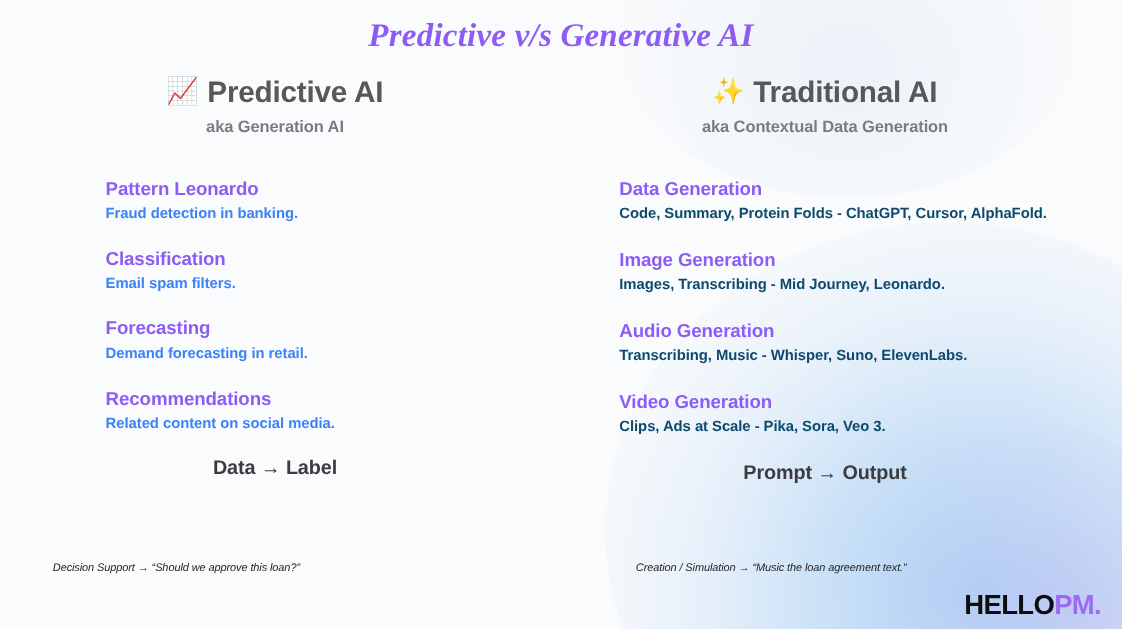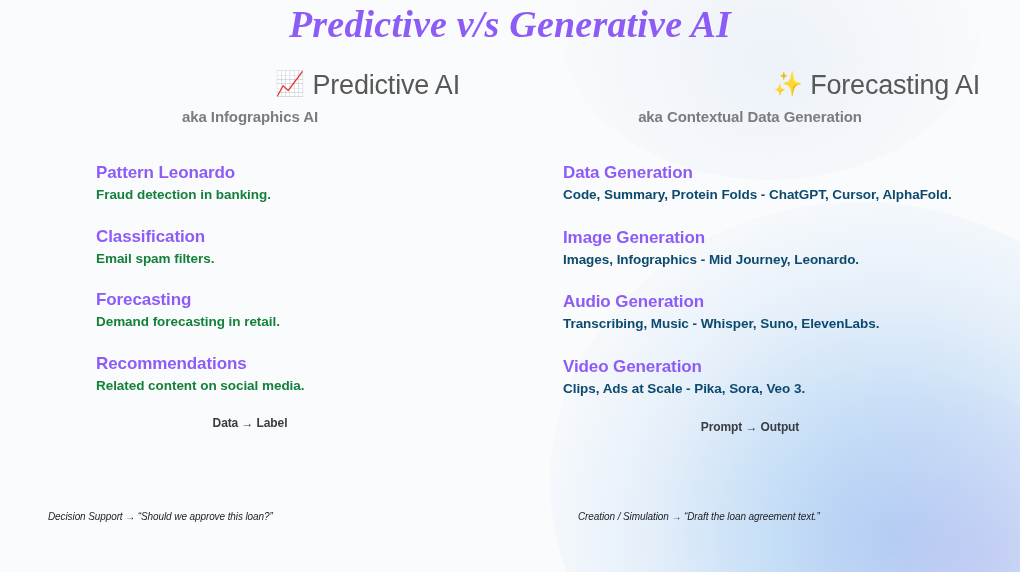--- a/index.html
+++ b/index.html
@@ -64,45 +64,45 @@
   .content {
     position: relative;
     z-index: 2;
     width: 1020px;
     height: 572px;
   }
 
   
   #slide-title {
     position: absolute;
-    top: 2px;
+    top: 16px;
     left: 0;
     width: 1020px;
     text-align: center;
     font-family: "Liberation Serif", serif;
     font-style: italic;
     font-weight: bold;
-    font-size: 38px;
+    font-size: 30px;
     letter-spacing: 0.2px;
     color: #8d5cf6;
   }
 
   
   .column {
     position: absolute;
     top: 66px;
   }
   #column-predictive { left: 40px;  width: 420px; }
   #column-generative { left: 520px; width: 460px; }
 
   .col-header {
-    text-align: right;
+    text-align: center;
     white-space: nowrap;
     font-size: 27px;
-    font-weight: normal;
+    font-weight: bold;
     color: #585858;
     line-height: 36px;
     letter-spacing: -0.2px;
   }
   .col-header .emoji {
     font-size: 24px;
     vertical-align: 2px;
     margin-right: 7px;
     letter-spacing: 0;
   }
@@ -125,31 +125,31 @@
   .item-title {
     font-size: 17px;
     font-weight: bold;
     color: #8d5cf6;
     line-height: 22px;
     letter-spacing: -0.1px;
   }
   .item-desc {
     font-size: 13.5px;
     font-weight: bold;
-    color: #15803d;
+    color: #3b82f6;
     line-height: 18.5px;
     margin-top: 2px;
     letter-spacing: -0.05px;
   }
   #column-generative .item { margin-bottom: 22px; }
   #column-generative .item-desc { color: #0c4a6e; max-width: 395px; }
 
   .flow {
     text-align: center;
-    font-size: 12px;
+    font-size: 18px;
     font-weight: bold;
     color: #3b3b40;
     letter-spacing: -0.1px;
   }
   #column-predictive .flow { margin-top: 12px; padding-right: 56px; padding-left:56px;}
   #column-generative .flow { margin-top: 22px; padding-right: 43px; padding-left:43px;}
 
   .footnote {
     position: absolute;
     font-size: 10px;
@@ -185,21 +185,21 @@
   <div class="glow-violet"></div>
 
   <div class="content">
 
     <div id="slide-title">Predictive v/s Generative AI</div>
 
     <div class="column" id="column-predictive">
       <div class="col-header">
         <span class="emoji">📈</span><span>Predictive AI</span>
       </div>
-      <div class="col-sub">aka Infographics AI</div>
+      <div class="col-sub">aka Generation AI</div>
 
       <div class="items">
         <div class="item">
           <div class="item-title">Pattern Leonardo</div>
           <div class="item-desc">Fraud detection in banking.</div>
         </div>
         <div class="item">
           <div class="item-title">Classification</div>
           <div class="item-desc">Email spam filters.</div>
         </div>
@@ -211,44 +211,47 @@
           <div class="item-title">Recommendations</div>
           <div class="item-desc">Related content on social media.</div>
         </div>
       </div>
 
       <div class="flow">Data → Label</div>
     </div>
 
     <div class="column" id="column-generative">
       <div class="col-header">
-        <span class="emoji">✨</span><span>Forecasting AI</span>
+        <span class="emoji">✨</span><span>Traditional AI</span>
       </div>
       <div class="col-sub">aka Contextual Data Generation</div>
 
       <div class="items">
         <div class="item">
           <div class="item-title">Data Generation</div>
           <div class="item-desc">Code, Summary, Protein Folds - ChatGPT, Cursor, AlphaFold.</div>
         </div>
         <div class="item">
           <div class="item-title">Image Generation</div>
-          <div class="item-desc">Images, Infographics - Mid Journey, Leonardo.</div>
+          <div class="item-desc">Images, Transcribing - Mid Journey, Leonardo.</div>
         </div>
         <div class="item">
           <div class="item-title">Audio Generation</div>
           <div class="item-desc">Transcribing, Music - Whisper, Suno, ElevenLabs.</div>
         </div>
         <div class="item">
           <div class="item-title">Video Generation</div>
           <div class="item-desc">Clips, Ads at Scale - Pika, Sora, Veo 3.</div>
         </div>
       </div>
 
       <div class="flow">Prompt → Output</div>
     </div>
 
     <div class="footnote" id="footnote-predictive">Decision Support → “Should we approve this loan?”</div>
-    <div class="footnote" id="footnote-generative">Creation / Simulation → “Draft the loan agreement text.”</div>
-
+    <div class="footnote" id="footnote-generative">Creation / Simulation → “Music the loan agreement text.”</div>
+
+    <div id="brand-logo">
+      <span class="hello">HELLO</span><span class="pm">PM</span><span class="dot">.</span>
+    </div>
 
   </div>
 </div>
 
 </body></html>

